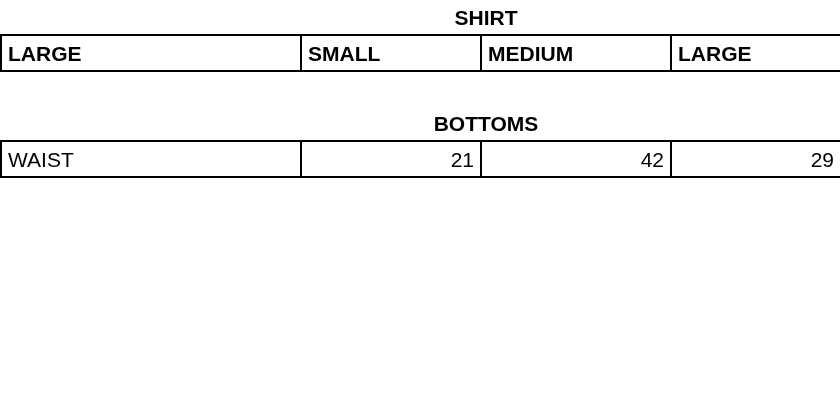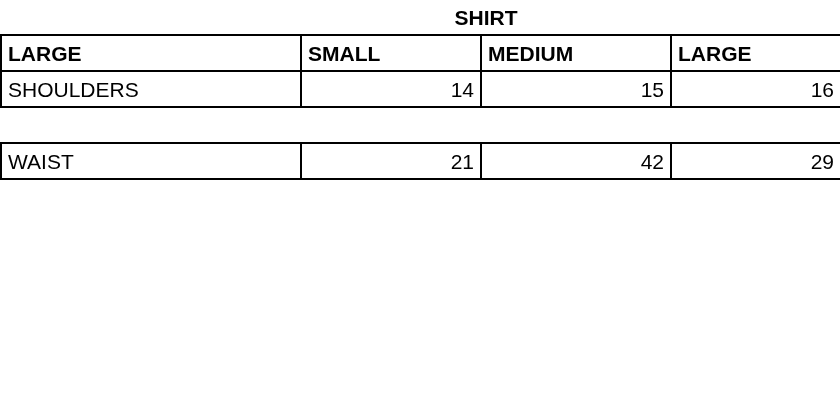--- a/index.html
+++ b/index.html
@@ -82,34 +82,33 @@
         <td class="blank-cell"></td>
       </tr>
 
       <tr>
         <td class="bordered hdr">LARGE</td>
         <td class="bordered hdr">SMALL</td>
         <td class="bordered hdr">MEDIUM</td>
         <td class="bordered hdr">LARGE</td>
       </tr>
 
-      <tr>
-        <td class="bordered">SHOULDERS</td>
-        <td class="bordered num">14</td>
-        <td class="bordered num">15</td>
-        <td class="bordered num">16</td>
-      </tr>
 
       <tr class="spacer-row">
         <td></td>
         <td></td>
         <td></td>
         <td></td>
       </tr>
 
+      <tr>
+        <td class="blank-cell"></td>
+        <td class="title-cell" colspan="2">BOTTOMS</td>
+        <td class="blank-cell"></td>
+      </tr>
 
       <tr>
         <td class="bordered">WAIST</td>
         <td class="bordered num">21</td>
         <td class="bordered num">42</td>
         <td class="bordered num">29</td>
       </tr>
     </tbody>
   </table>
 </div>

